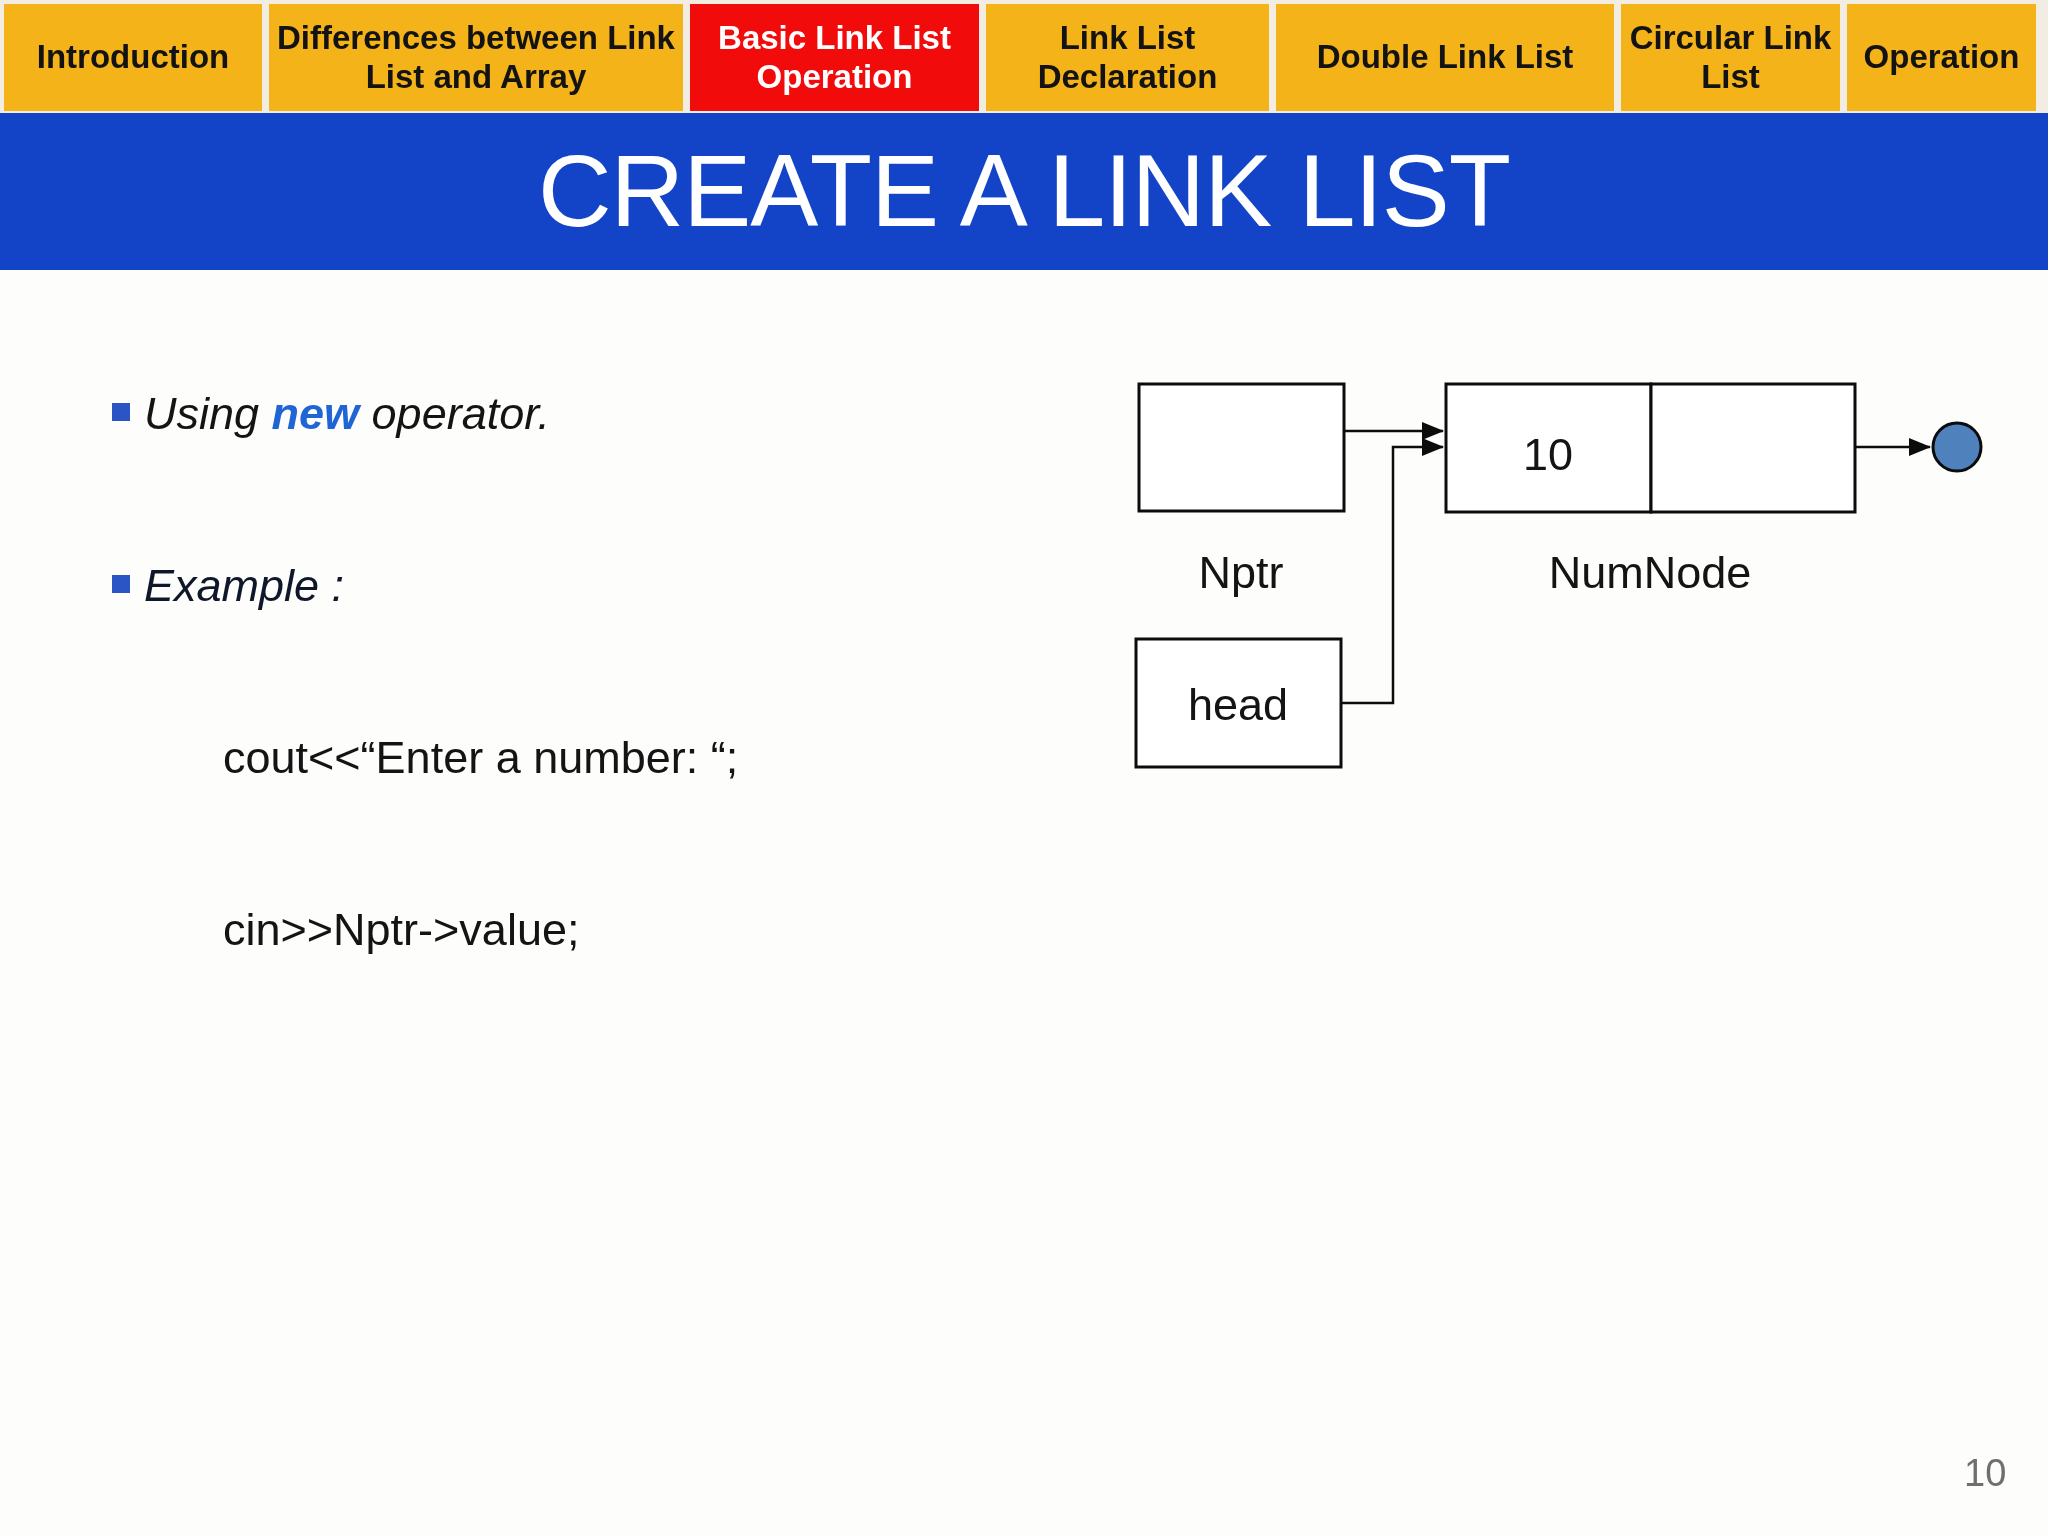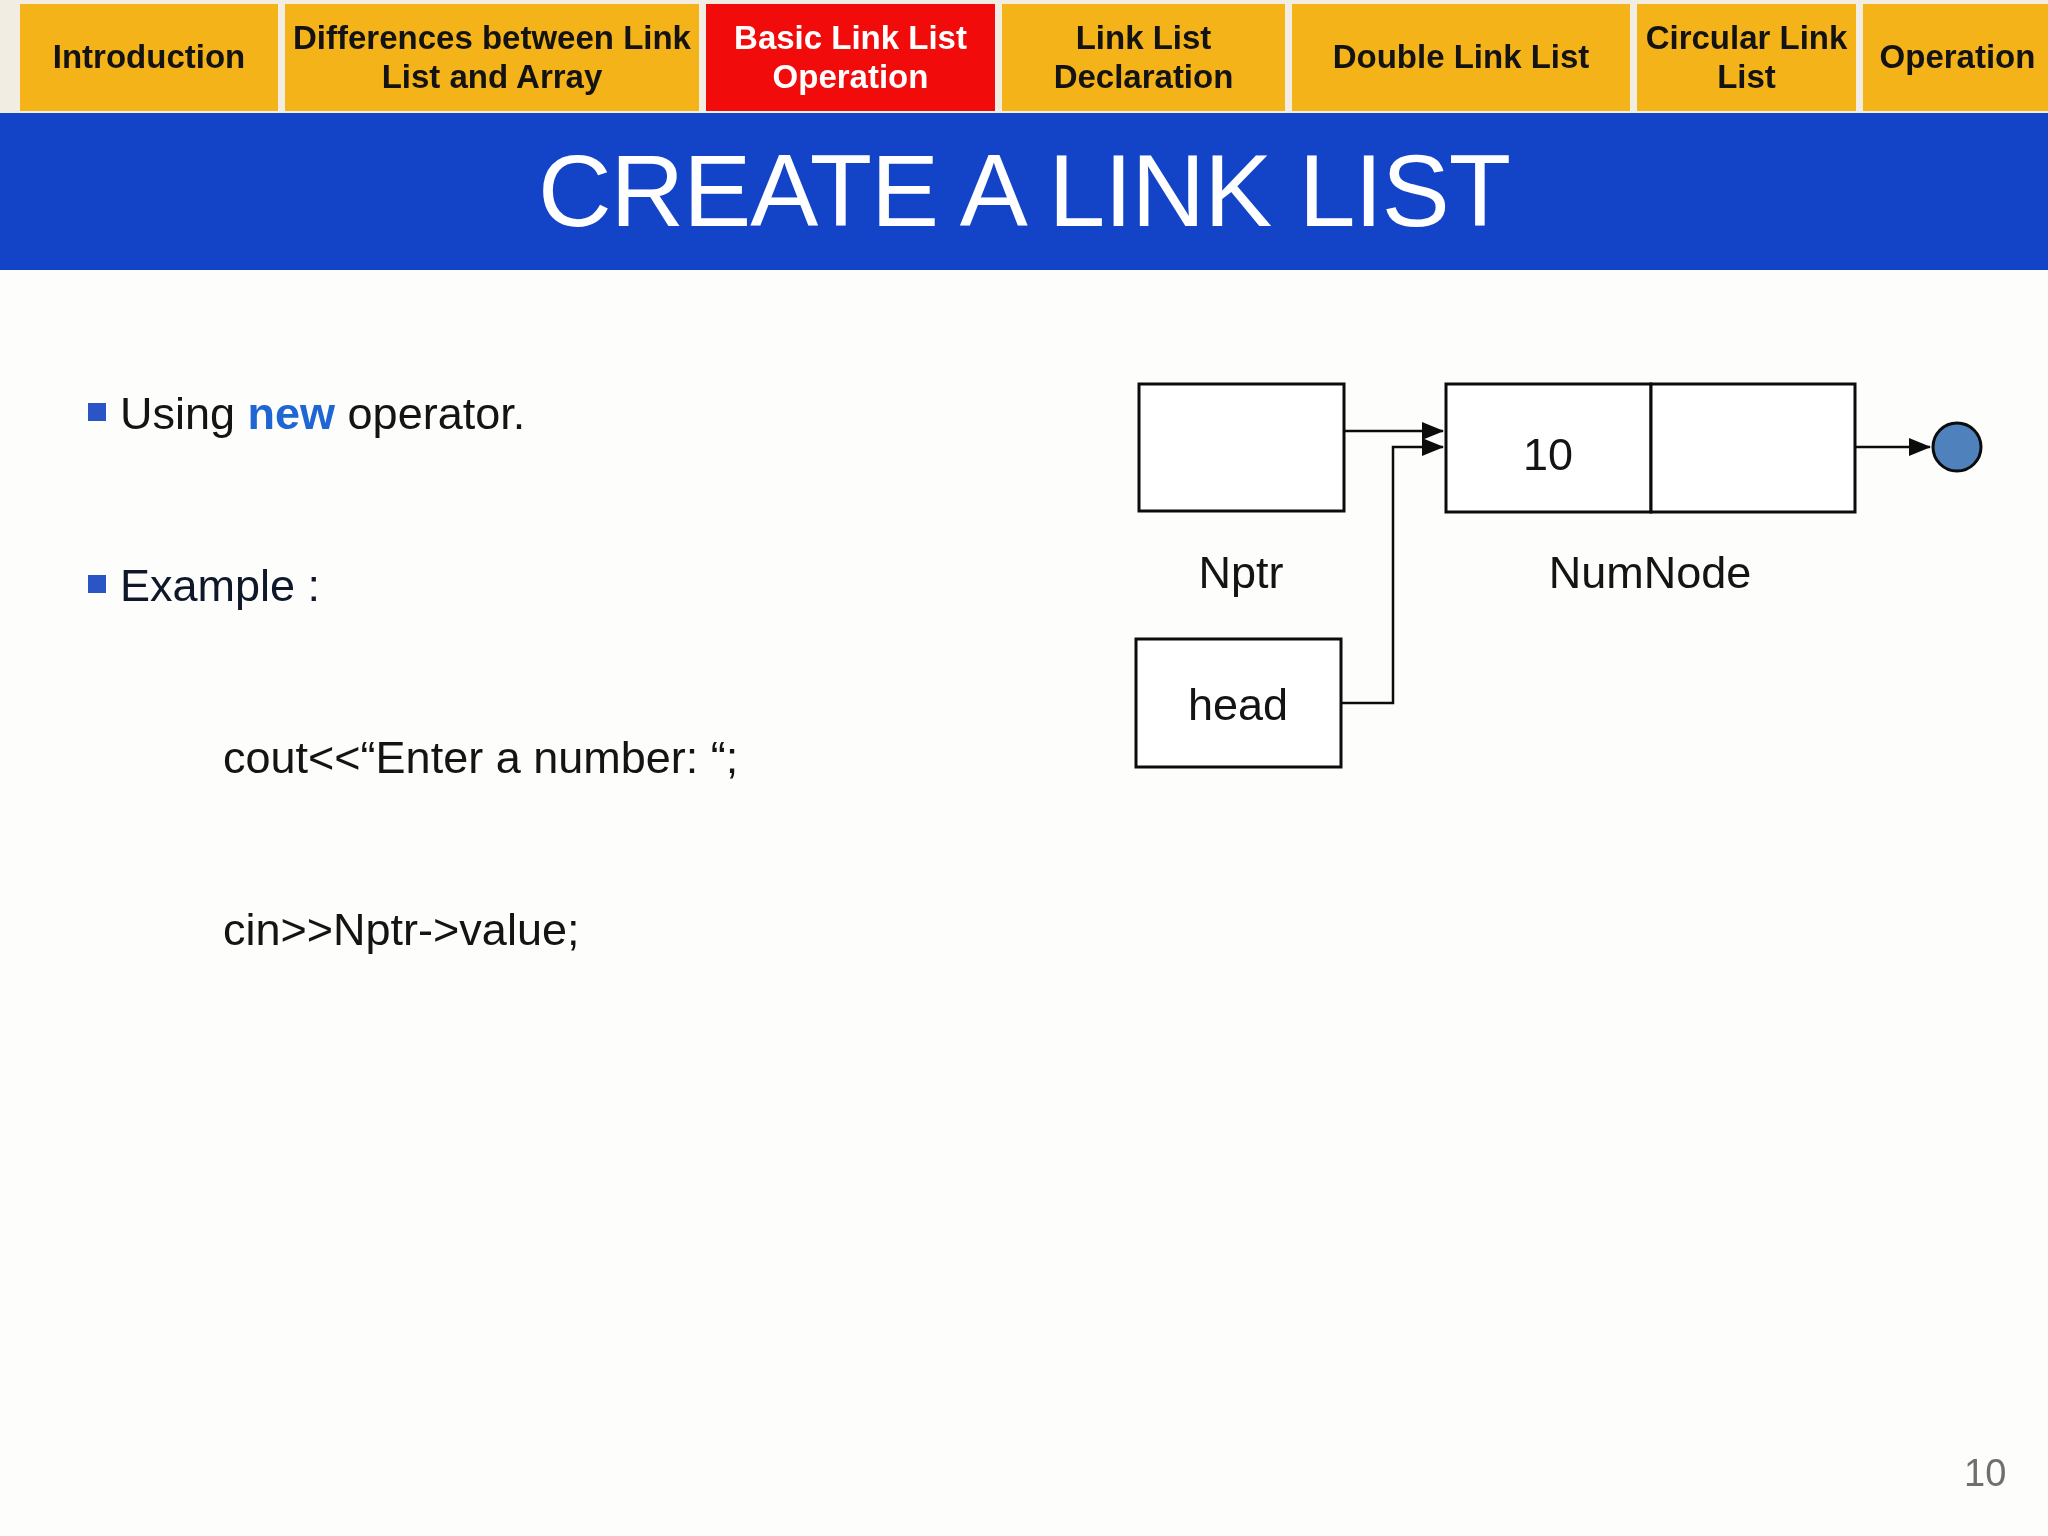--- a/index.html
+++ b/index.html
@@ -1,38 +1,38 @@
 <!DOCTYPE html>
 <html><head>
 <meta charset="utf-8">
 <style>
   html,body{margin:0;padding:0;background:#e9e9e9;}
   .slide{position:relative;width:2048px;height:1536px;background:#fdfdfb;overflow:hidden;
          font-family:"Liberation Sans",sans-serif;}
 
   
   .nav{position:absolute;top:0;left:0;width:2048px;height:113px;background:#f1ede2;
-       display:flex;gap:7px;padding:4px 4px 0 20px;box-sizing:border-box;}
+       display:flex;gap:7px;padding:4px 4px 0 4px;box-sizing:border-box;}
   .tab{box-sizing:border-box;height:107px;background:#f5b31a;color:#131313;
        font-weight:bold;font-size:33px;line-height:1.17;display:flex;align-items:center;
        justify-content:center;text-align:center;padding:2px 6px;flex:0 0 auto;cursor:pointer;}
   .tab.active{background:#f20b0b;color:#ffffff;}
   .t0{width:258px}.t1{width:414px}.t2{width:283px}.t3{width:289px}
   .t4{width:219px}.t5{width:338px}.t6{width:189px}
 
   
   .titlebar{position:absolute;top:113px;left:0;width:2048px;height:157px;background:#1344c8;
             display:flex;align-items:center;justify-content:center;}
   .titlebar h1{margin:0;color:#ffffff;font-size:102px;font-weight:normal;letter-spacing:-1px;}
 
   
   .content{position:absolute;left:0;top:276px;width:1130px;color:#141414;font-size:45px;
            white-space:pre;}
   .row{height:68px;line-height:68px;}
-  .bullet-row{padding-left:88px;}
+  .bullet-row{padding-left:112px;font-style:italic;}
   .code-1{padding-left:223px;}
   .sq{display:inline-block;width:18px;height:18px;background:#2b55c4;margin-right:14px;
       vertical-align:8px;}
   .hl{color:#2065d4;font-weight:bold;}
   .red{color:#0f172a;text-align:center;}
 
   
   .diagram{position:absolute;left:0;top:0;pointer-events:none;}
   .diagram rect{fill:#ffffff;stroke:#0c0c0c;stroke-width:3px;}
   .diagram .conn{fill:none;stroke:#0c0c0c;stroke-width:2.5px;}

